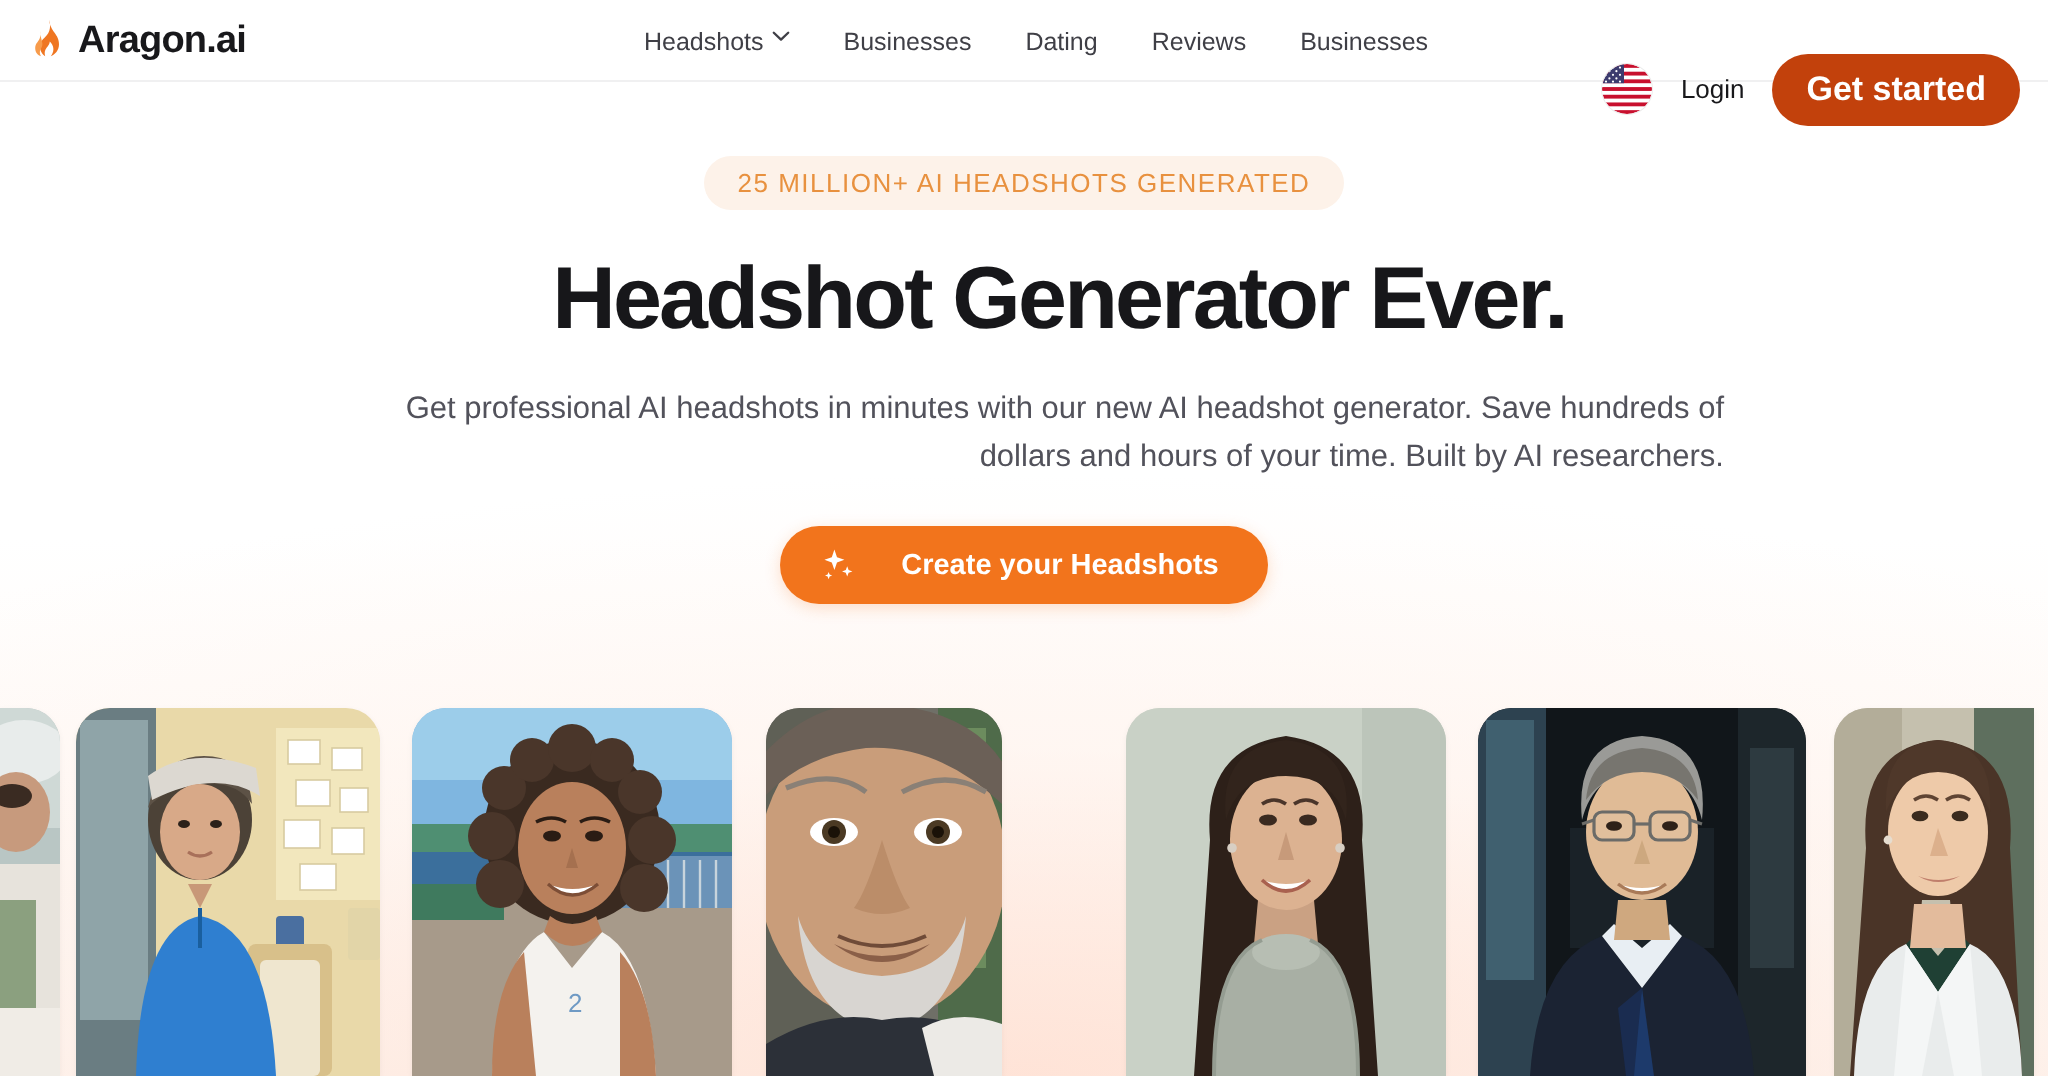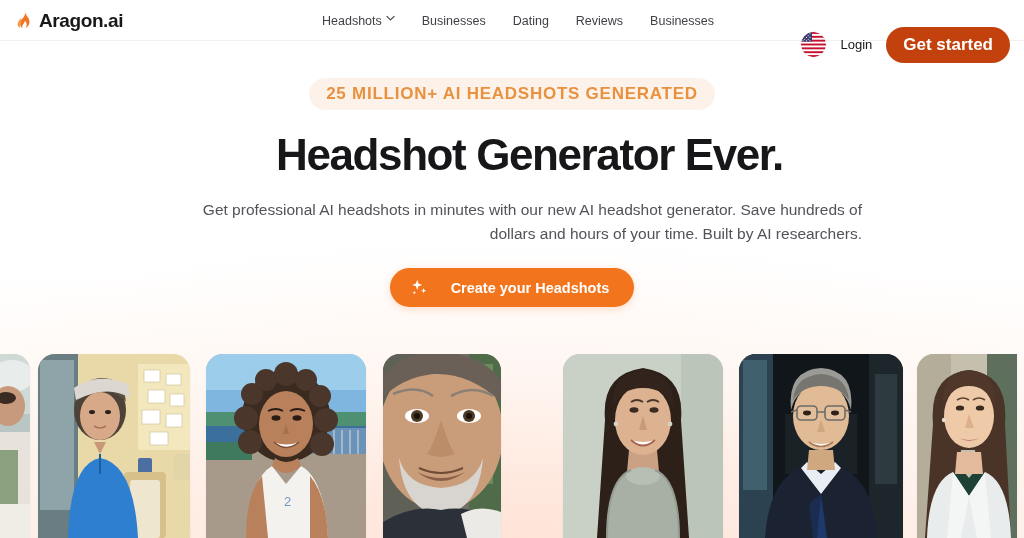--- a/index.html
+++ b/index.html
@@ -72,21 +72,21 @@
 
   
   .hero {
     position: absolute; top: 41px; left: 0; width: 1024px;
     display: flex; flex-direction: column; align-items: center;
   }
   .badge {
     margin-top: 37px;
     background: #fdf2e9;
     color: #e8913f;
-    font-size: 17px; font-weight: 700;
+    font-size: 13px; font-weight: 400;
     letter-spacing: 0.75px;
     padding: 6px 17px;
     border-radius: 999px;
     text-transform: uppercase;
     white-space: nowrap;
   }
   .headline {
     margin-top: 16px;
     font-size: 44px;
     font-weight: 700;

